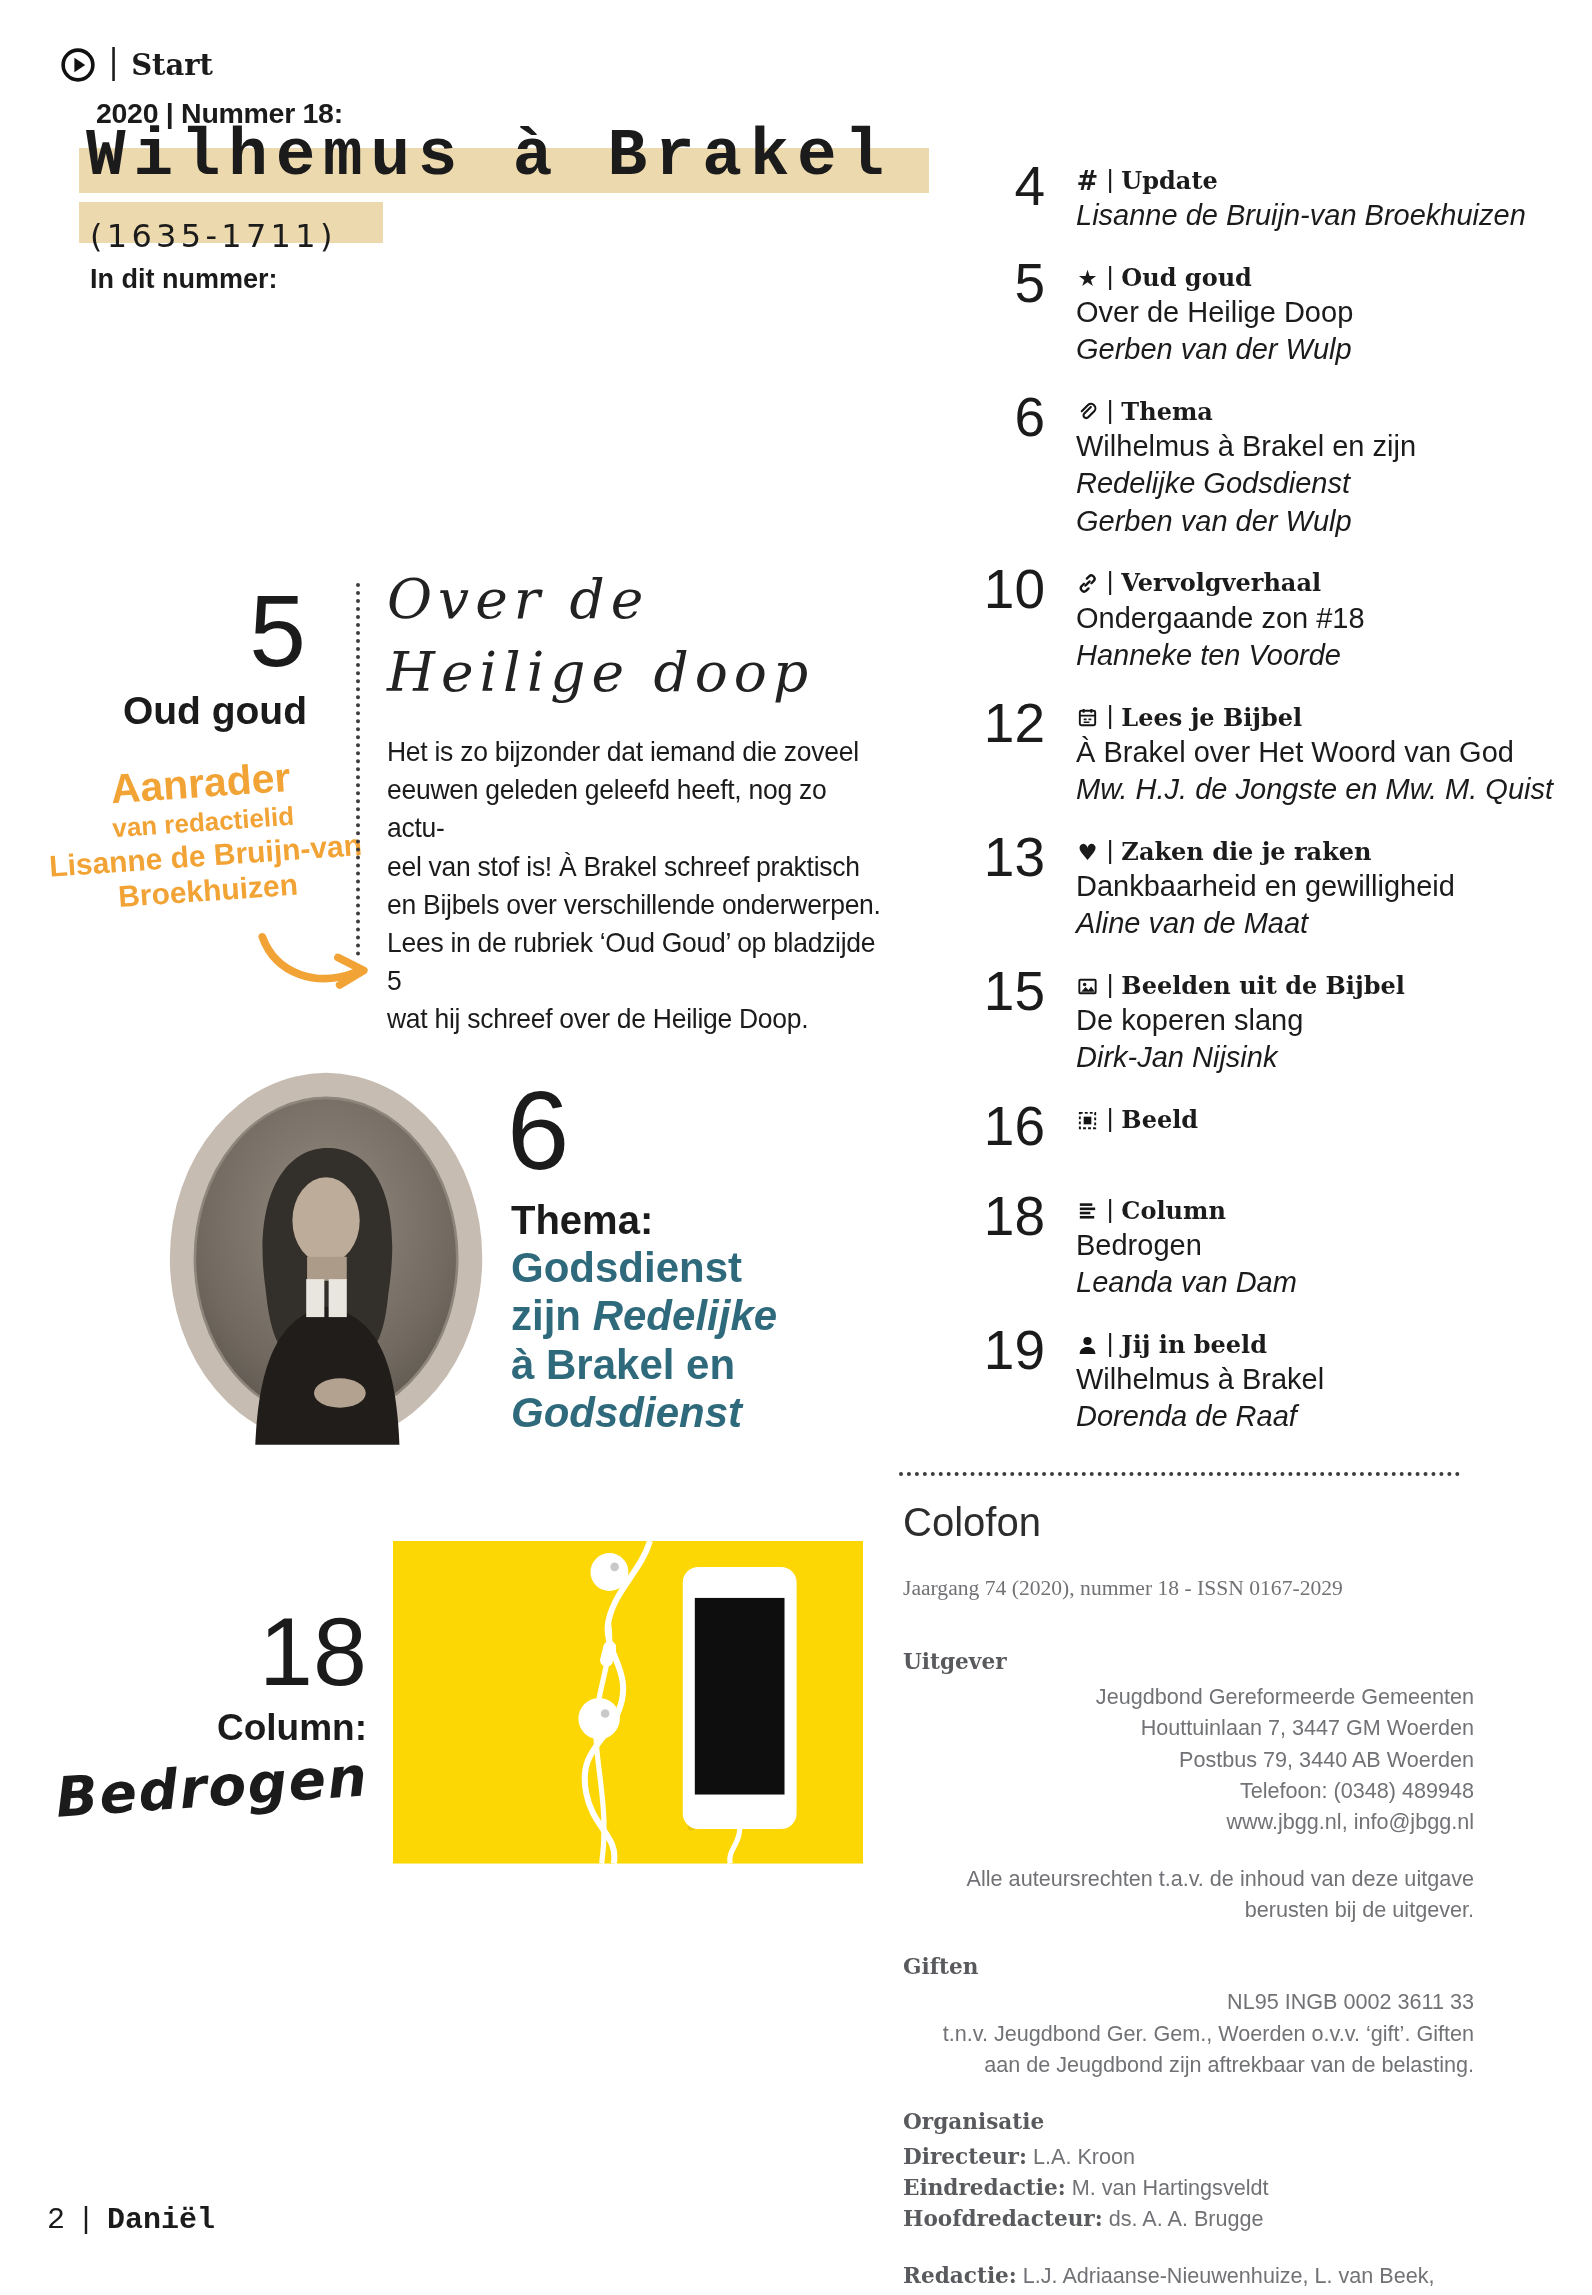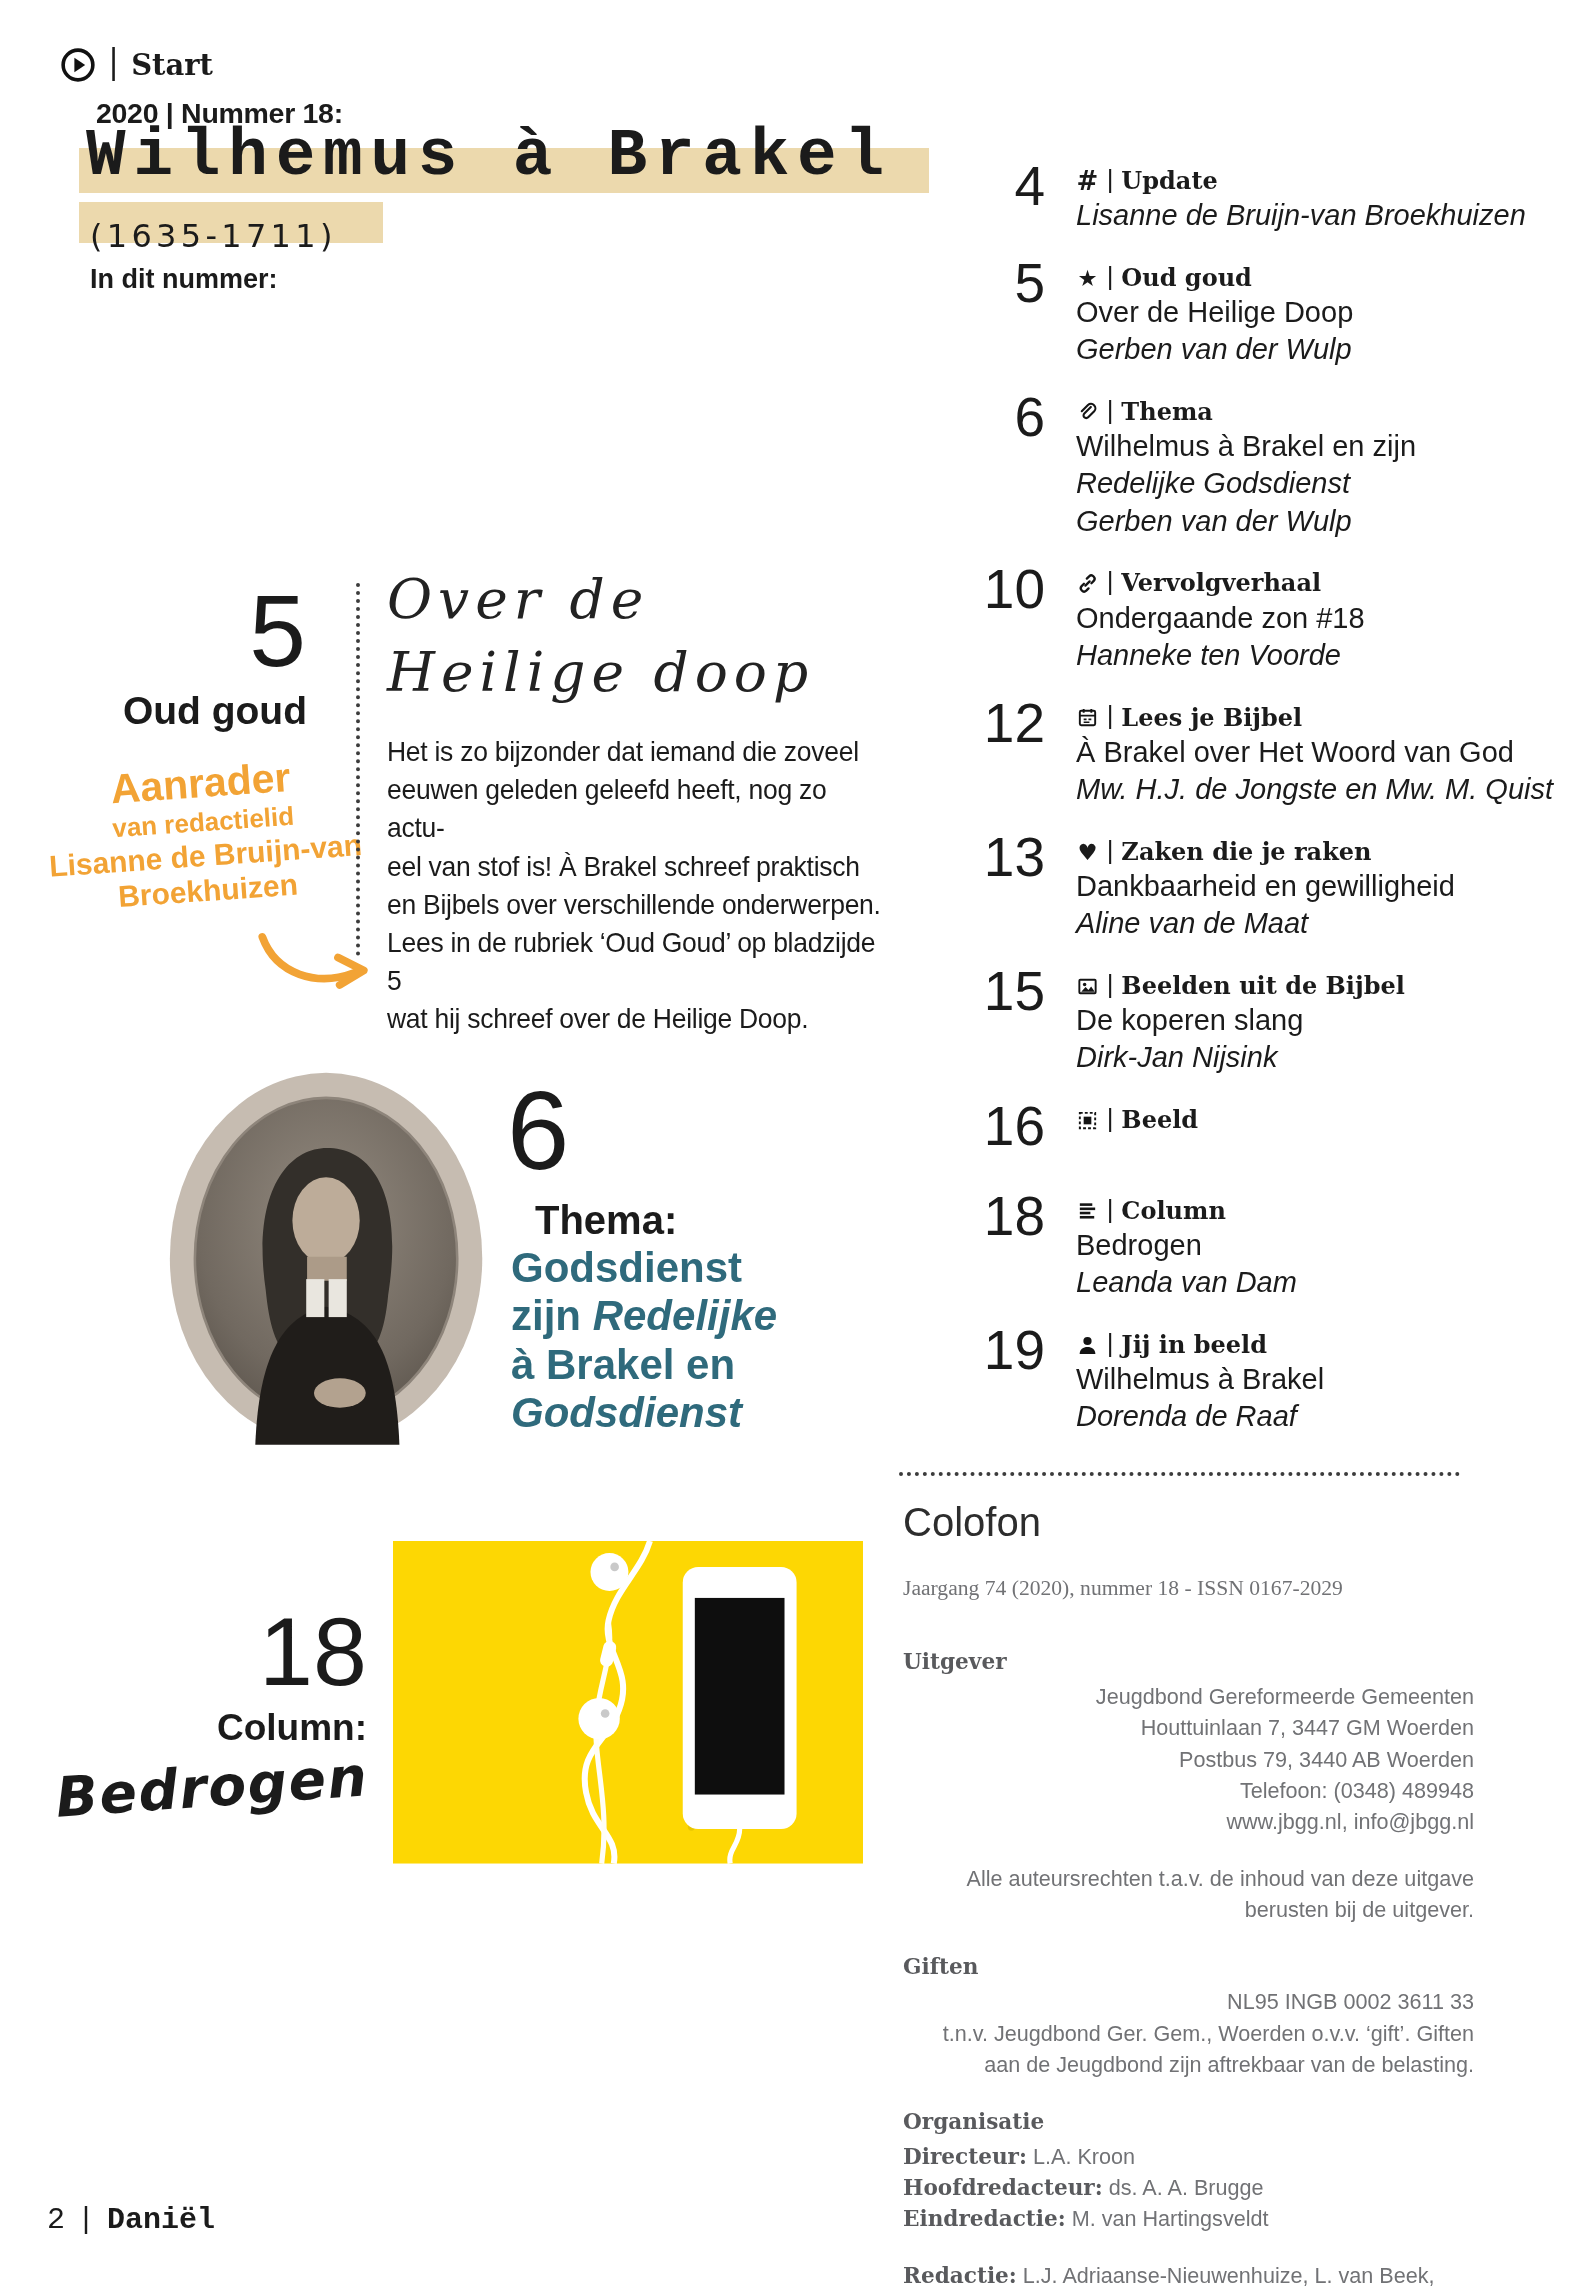--- a/index.html
+++ b/index.html
@@ -37,21 +37,21 @@
   .f5-arrow{position:absolute;left:252px;top:930px;width:129px;height:67px;}
   .vdots{position:absolute;left:356px;top:583px;height:373px;width:0;border-left:4.3px dotted #3c3c3c;}
   .script-title{position:absolute;left:387px;top:563px;font-family:"DejaVu Serif",serif;
                 font-style:italic;font-size:55px;line-height:1.32;letter-spacing:6px;color:#222;}
   .teaser{position:absolute;left:387px;top:732px;width:535px;font-size:28.5px;line-height:1.34;
           white-space:pre-line;transform:scaleX(.93);transform-origin:0 0;letter-spacing:-0.3px;}
 
   
   .portrait{position:absolute;left:169px;top:1072px;width:315px;height:373px;}
   .f6-num{position:absolute;left:507px;top:1075px;font-size:112px;font-weight:300;line-height:1;}
-  .f6-kicker{position:absolute;left:511px;top:1198px;font-size:40px;font-weight:800;margin-left:24px;}
+  .f6-kicker{position:absolute;left:511px;top:1198px;font-size:40px;font-weight:800;}
   .f6-title{position:absolute;left:511px;top:1244px;width:406px;color:var(--teal);
             font-size:42px;font-weight:800;line-height:1.15;}
   .it{font-style:italic;}
 
   
   .f18-num{position:absolute;left:246px;top:1603px;width:121px;text-align:right;
            font-size:97px;font-weight:300;line-height:1;}
   .f18-kicker{position:absolute;left:125px;top:1707px;width:242px;text-align:right;
               font-size:37px;font-weight:800;}
   .f18-title{position:absolute;left:43px;top:1755px;width:338px;text-align:center;
@@ -374,22 +374,22 @@
           <div class="body">Alle auteursrechten t.a.v. de inhoud van deze uitgave berusten bij de uitgever.</div>
         </div>
         <div class="csec">
           <div class="heading">Giften</div>
           <div class="body">NL95 INGB 0002 3611 33
 t.n.v. Jeugdbond Ger. Gem., Woerden o.v.v. ‘gift’. Giften aan de Jeugdbond zijn aftrekbaar van de belasting.</div>
         </div>
         <div class="csec">
           <div class="heading">Organisatie</div>
           <div class="cpair"><b>Directeur:</b><span> L.A. Kroon</span></div>
+          <div class="cpair"><b>Eindredactie:</b><span> M. van Hartingsveldt</span></div>
           <div class="cpair"><b>Hoofdredacteur:</b><span> ds. A. A. Brugge</span></div>
-          <div class="cpair"><b>Eindredactie:</b><span> M. van Hartingsveldt</span></div>
         </div>
         <div class="csec">
           <div class="cpair"><b>Redactie:</b><span> L.J. Adriaanse-Nieuwenhuize, L. van Beek, J.C. de Bonte-van der Sluijs, W.L. de Bruijn-van Broekhuizen, L.J. van Dam, W. van Dodeweerd-van Eckeveld, N.D.M. Doornekamp-Hamoen, J. Groenewegen-Bax, J.C.J. van Groningen, A.M. van der Hoek-Methorst, L. den Hollander, I. Herrebout-Kieboom, D. Kik-Admiraal, B.J. Klepper-van Leeuwen, J. Kriekaard, J.E. Krijgsman, A.C. Lobbezoo, M. Paans-Valkhof, D. de Raaf, A.B. van Tilburg, A.J. ten Voorde, M. van Voorst-Dek, W. Veenendaal-Boer, L.W. Walhout, G.B.P. van der Wulp, G. Zoutewelle-Geurtsen.</span></div>
         </div>
       </div>
   </div>
 
   <div class="pagefoot">
     <span>2</span>
     <span>|</span>

